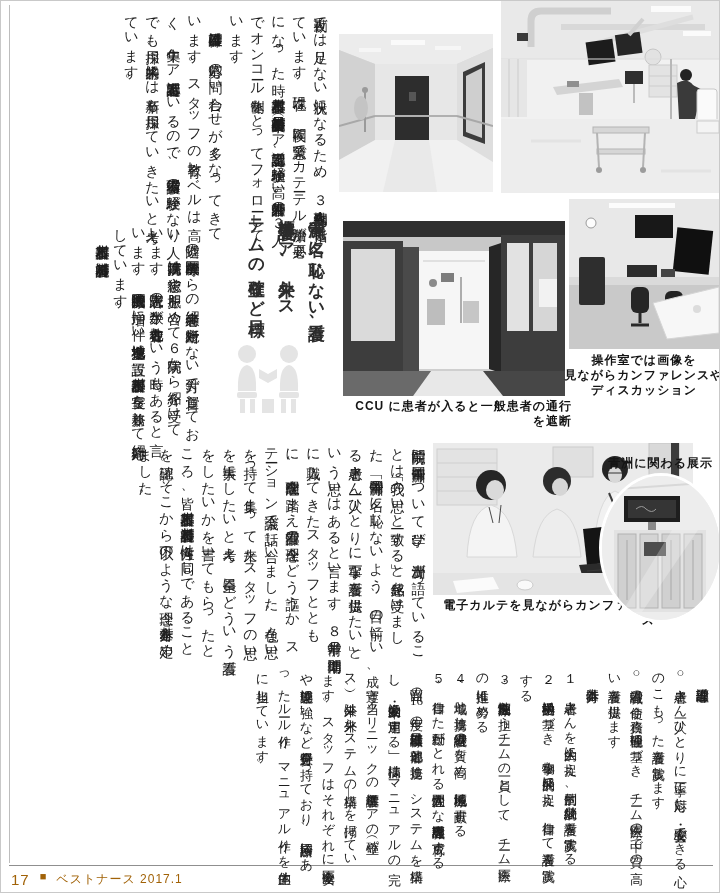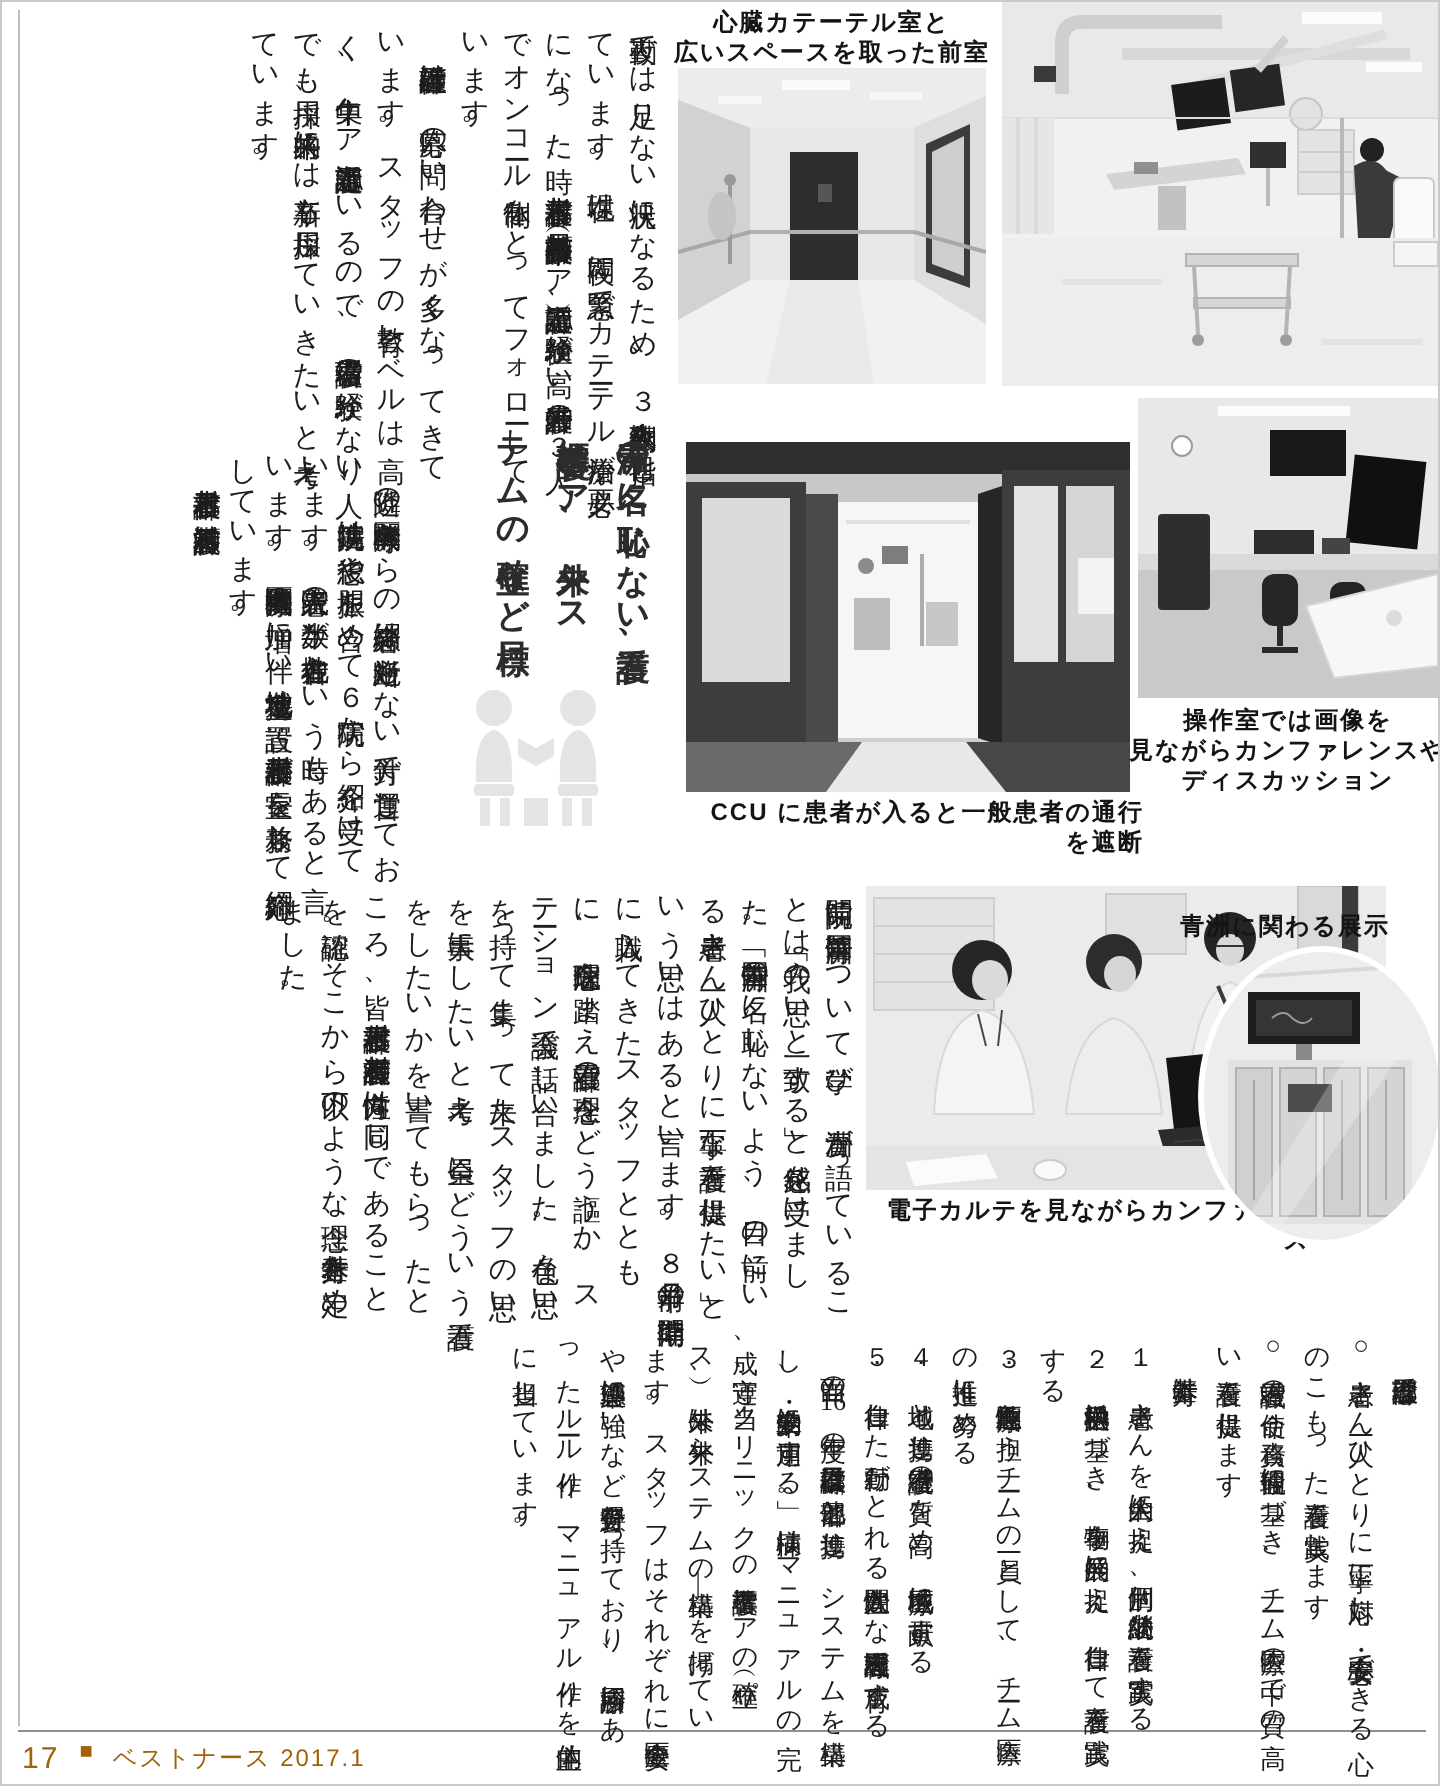--- a/index.html
+++ b/index.html
@@ -73,24 +73,20 @@
         <path d="M49,54 q-1,-24 9,-26 q10,2 9,26 z"></path>
         <rect x="48" y="55" width="20" height="6" rx="2"></rect>
         <rect x="50" y="62" width="5" height="14"></rect>
         <rect x="60" y="62" width="5" height="14"></rect>
         <path d="M28,32 l9,5 9,-5 0,9 -9,5 -9,-5 z"></path>
         <rect x="31" y="62" width="12" height="14"></rect>
       </g>
     </svg>
   </div>
 
-  <div class="cap center" style="left:336px;top:3px;width:158px;">
-    <div>心臓カテーテル室と</div>
-    <div>広いスペースを取った前室</div>
-  </div>
 
   <div class="photo" style="left:338px;top:33px;width:154px;height:158px;">
     <svg width="154" height="158" viewBox="0 0 154 158">
       <rect width="154" height="158" fill="#dcdcdc"></rect>
       <polygon points="0,0 154,0 154,14 118,30 36,30 0,16" fill="#ececec"></polygon>
       <rect x="52" y="6" width="34" height="5" fill="#fafafa"></rect>
       <rect x="96" y="12" width="26" height="4" fill="#f6f6f6"></rect>
       <rect x="20" y="14" width="22" height="4" fill="#f6f6f6"></rect>
       <polygon points="0,16 36,30 36,106 0,126" fill="#d2d2d2"></polygon>
       <rect x="36" y="30" width="82" height="76" fill="#e7e7e7"></rect>
@@ -238,21 +234,21 @@
       <polygon points="150,86 208,80 212,116 154,122" fill="#141414"></polygon>
       <polygon points="146,122 214,116 226,136 152,142" fill="#2b2b2b"></polygon>
       <line x1="154" y1="128" x2="218" y2="123" stroke="#3a3a3a"></line>
       <rect y="130" width="260" height="22" fill="#e4e4e4"></rect>
       <polygon points="20,138 60,134 66,146 24,150" fill="#fbfbfb"></polygon>
       <ellipse cx="92" cy="142" rx="8" ry="5" fill="#fafafa" stroke="#cccccc"></ellipse>
     </svg>
   </div>
   <div class="cap" style="left:434px;top:597px;width:220px;">電子カルテを見ながらカンファレンス</div>
 
-  <div class="cap" style="left:584px;top:455px;width:110px;z-index:6;">青洲に関わる展示</div>
+  <div class="cap" style="left:602px;top:455px;width:110px;z-index:6;">青洲に関わる展示</div>
   <div class="ellipse-photo">
     <svg width="116" height="142" viewBox="0 0 116 142">
       <rect width="116" height="142" fill="#ededed"></rect>
       <line x1="0" y1="14" x2="116" y2="6" stroke="#d8d8d8" stroke-width="2"></line>
       <rect x="46" y="42" width="8" height="12" fill="#8a8a8a"></rect>
       <rect x="22" y="20" width="56" height="26" fill="#1e1e1e"></rect>
       <rect x="26" y="24" width="48" height="18" fill="#353535"></rect>
       <path d="M34,33 q6,-5 10,0 q6,5 10,0" stroke="#9a9a9a" fill="none"></path>
       <rect x="12" y="54" width="92" height="82" fill="#e2e2e2"></rect>
       <rect x="16" y="58" width="18" height="74" fill="#d0d0d0" stroke="#b2b2b2"></rect>

